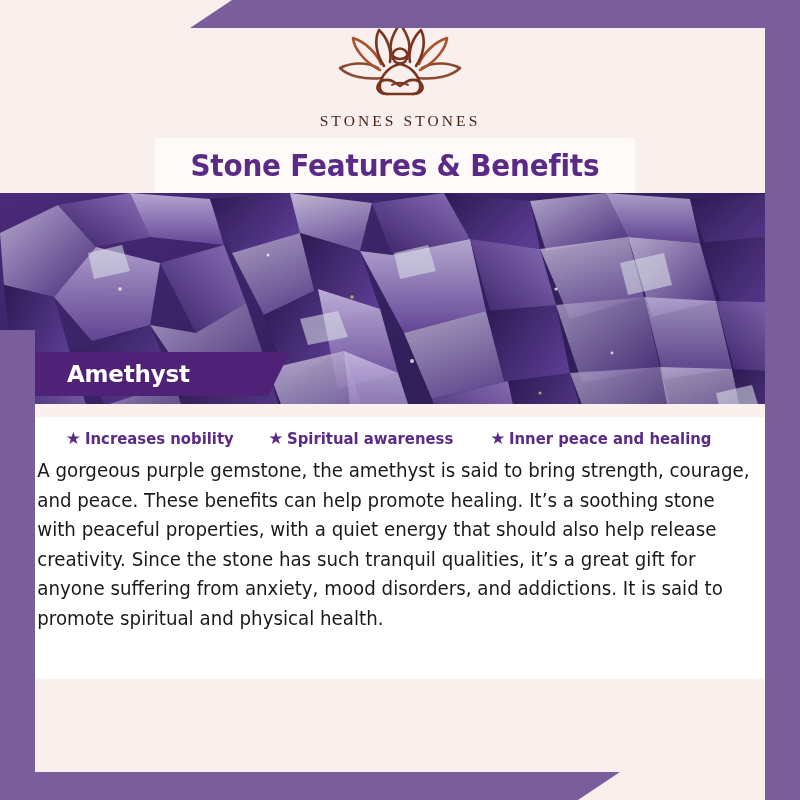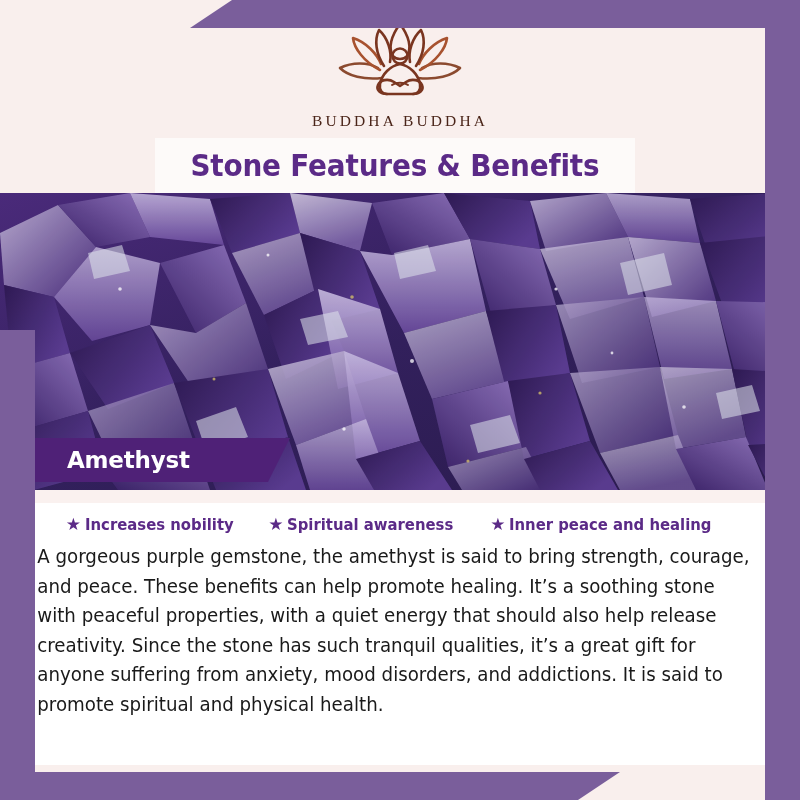--- a/index.html
+++ b/index.html
@@ -130,21 +130,21 @@
     color: #5b2a87;
     letter-spacing: -0.2px;
     transform: scaleX(0.93);
     white-space: nowrap;
   }
 
   
   .photo {
     position: relative;
     z-index: 2;
-    height: 297px;
+    height: 211px;
     width: 800px;
     overflow: hidden;
     background: #3d2266;
   }
 
   .photo svg { display: block; width: 800px; height: 297px; }
 
   .stone-banner {
     position: absolute;
     left: 20px;
@@ -258,21 +258,21 @@
           <circle cx="80" cy="38" r="7.5" stroke="#7a3520"></circle>
 
           <path d="M80 46 C70 48 62 56 60 66 C59 72 62 76 67 76" stroke="#7a3520"></path>
           <path d="M80 46 C90 48 98 56 100 66 C101 72 98 76 93 76" stroke="#7a3520"></path>
 
           <path d="M67 76 C60 76 56 72 58 67 C60 62 68 60 74 64 L80 68 L86 64 C92 60 100 62 102 67 C104 72 100 76 93 76 Z" stroke="#7a3520"></path>
 
           <path d="M72 67 C76 64 84 64 88 67" stroke="#7a3520" stroke-width="2"></path>
         </g>
       </svg>
-      <div class="brand-name">BUDDHA BUDDHA</div>
+      <div class="brand-name">STONES STONES</div>
     </div>
     <div class="title-band">
       <div class="title-text">Stone Features &amp; Benefits</div>
     </div>
   </div>
 
   <div class="photo">
     <svg viewBox="0 0 800 297" preserveAspectRatio="none">
       <defs>
         <linearGradient id="bg1" x1="0" y1="0" x2="1" y2="1">

